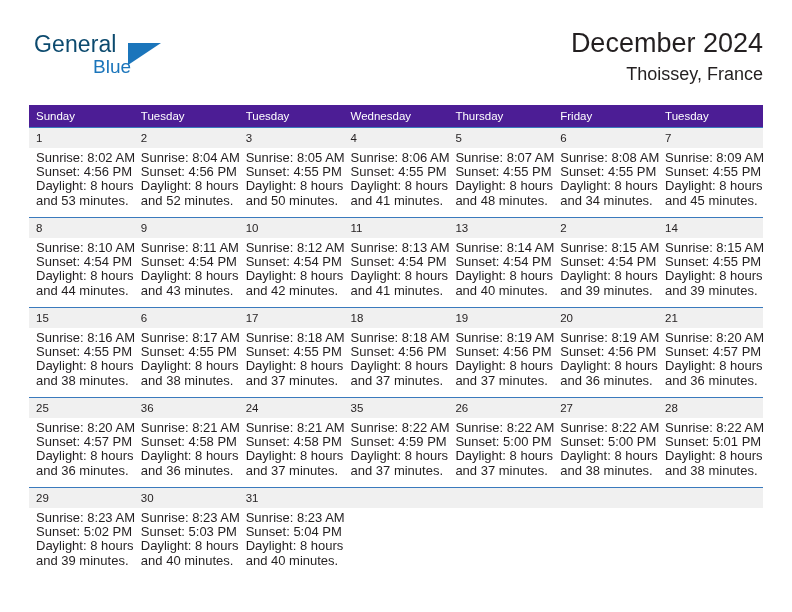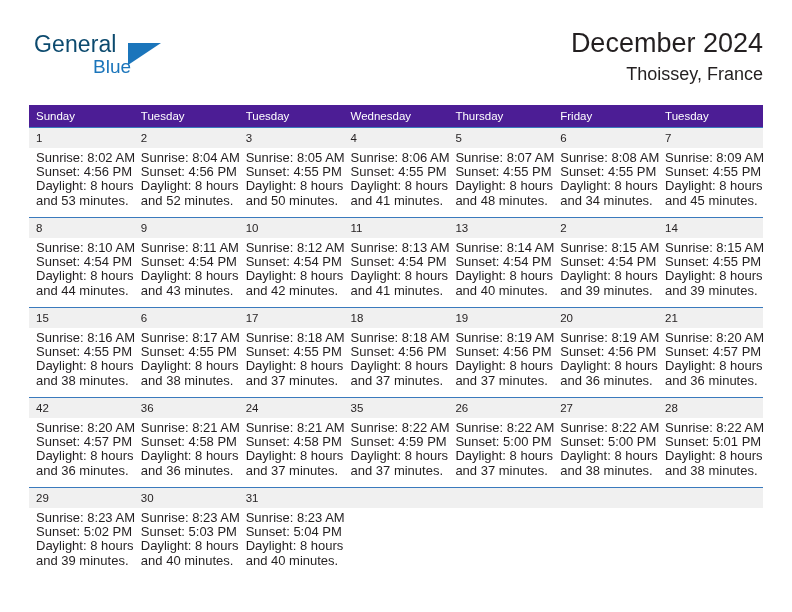--- a/index.html
+++ b/index.html
@@ -363,21 +363,21 @@
             <div>Sunrise: 8:20 AM</div>
             <div>Sunset: 4:57 PM</div>
             <div>Daylight: 8 hours</div>
             <div>and 36 minutes.</div>
           </div>
         </td>
       </tr>
 
       <tr class="week">
         <td>
-          <div class="daynum">42</div>
+          <div class="daynum">25</div>
           <div class="info">
             <div>Sunrise: 8:20 AM</div>
             <div>Sunset: 4:57 PM</div>
             <div>Daylight: 8 hours</div>
             <div>and 36 minutes.</div>
           </div>
         </td>
         <td>
           <div class="daynum">36</div>
           <div class="info">

